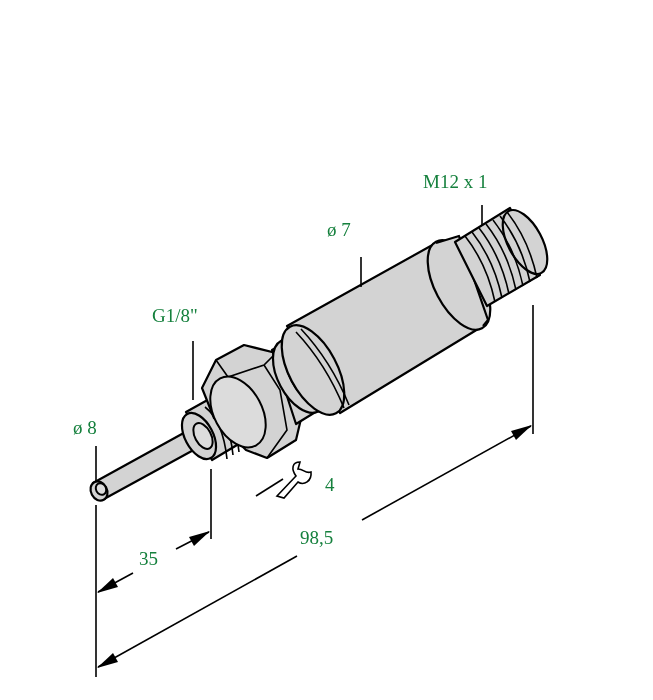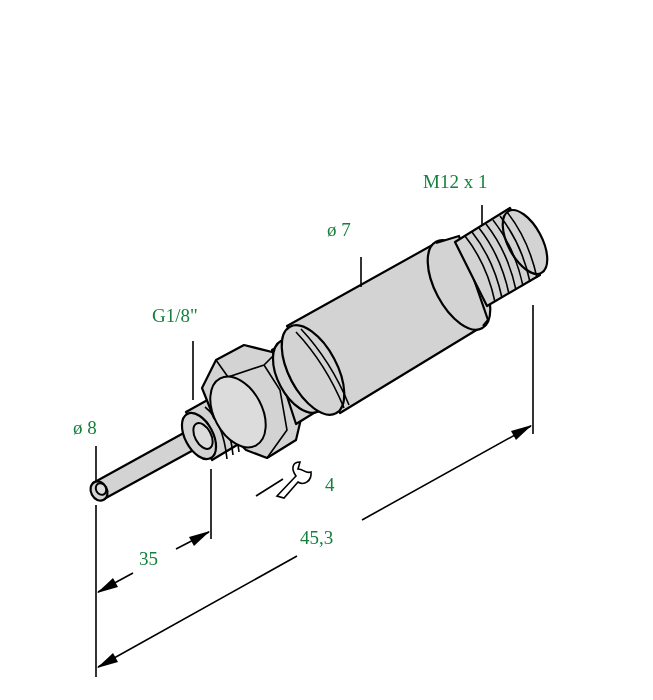--- a/index.html
+++ b/index.html
@@ -109,13 +109,13 @@
     <path class="dim" d="M277,496 L296,476 C291,469 292,462 300,462 L298,469 C304,469 305,474 311,472 C312,481 304,486 298,482 L284,498 Z"></path>
   </g>
 </svg>
 
 <div class="label" style="left:423px; top:172px;">M12 x 1</div>
 <div class="label" style="left:327px; top:220px;">ø 7</div>
 <div class="label" style="left:152px; top:306px;">G1/8"</div>
 <div class="label" style="left:73px; top:418px;">ø 8</div>
 <div class="label" style="left:325px; top:475px;">4</div>
 <div class="label" style="left:139px; top:549px;">35</div>
-<div class="label" style="left:300px; top:528px;">45,3</div>
+<div class="label" style="left:300px; top:528px;">98,5</div>
 
 </body></html>

